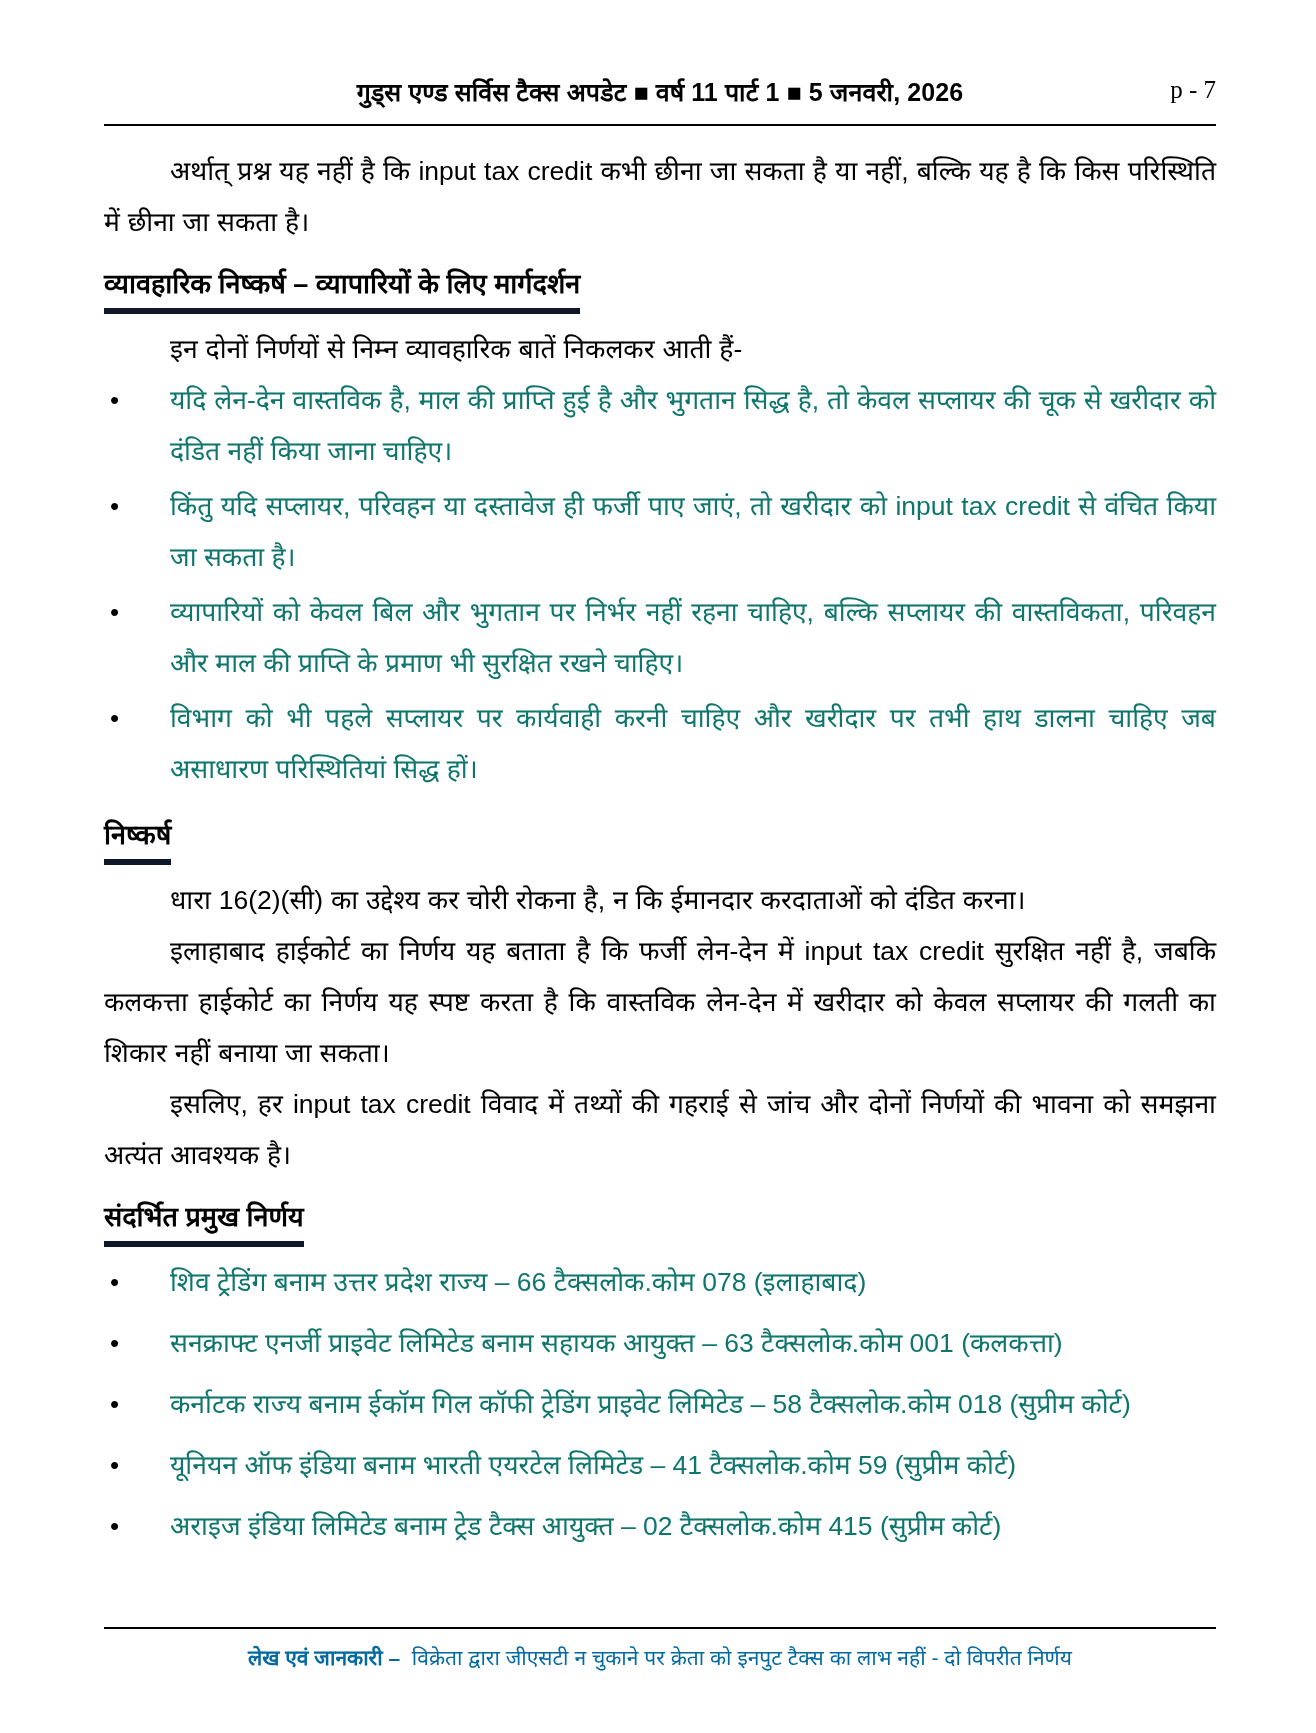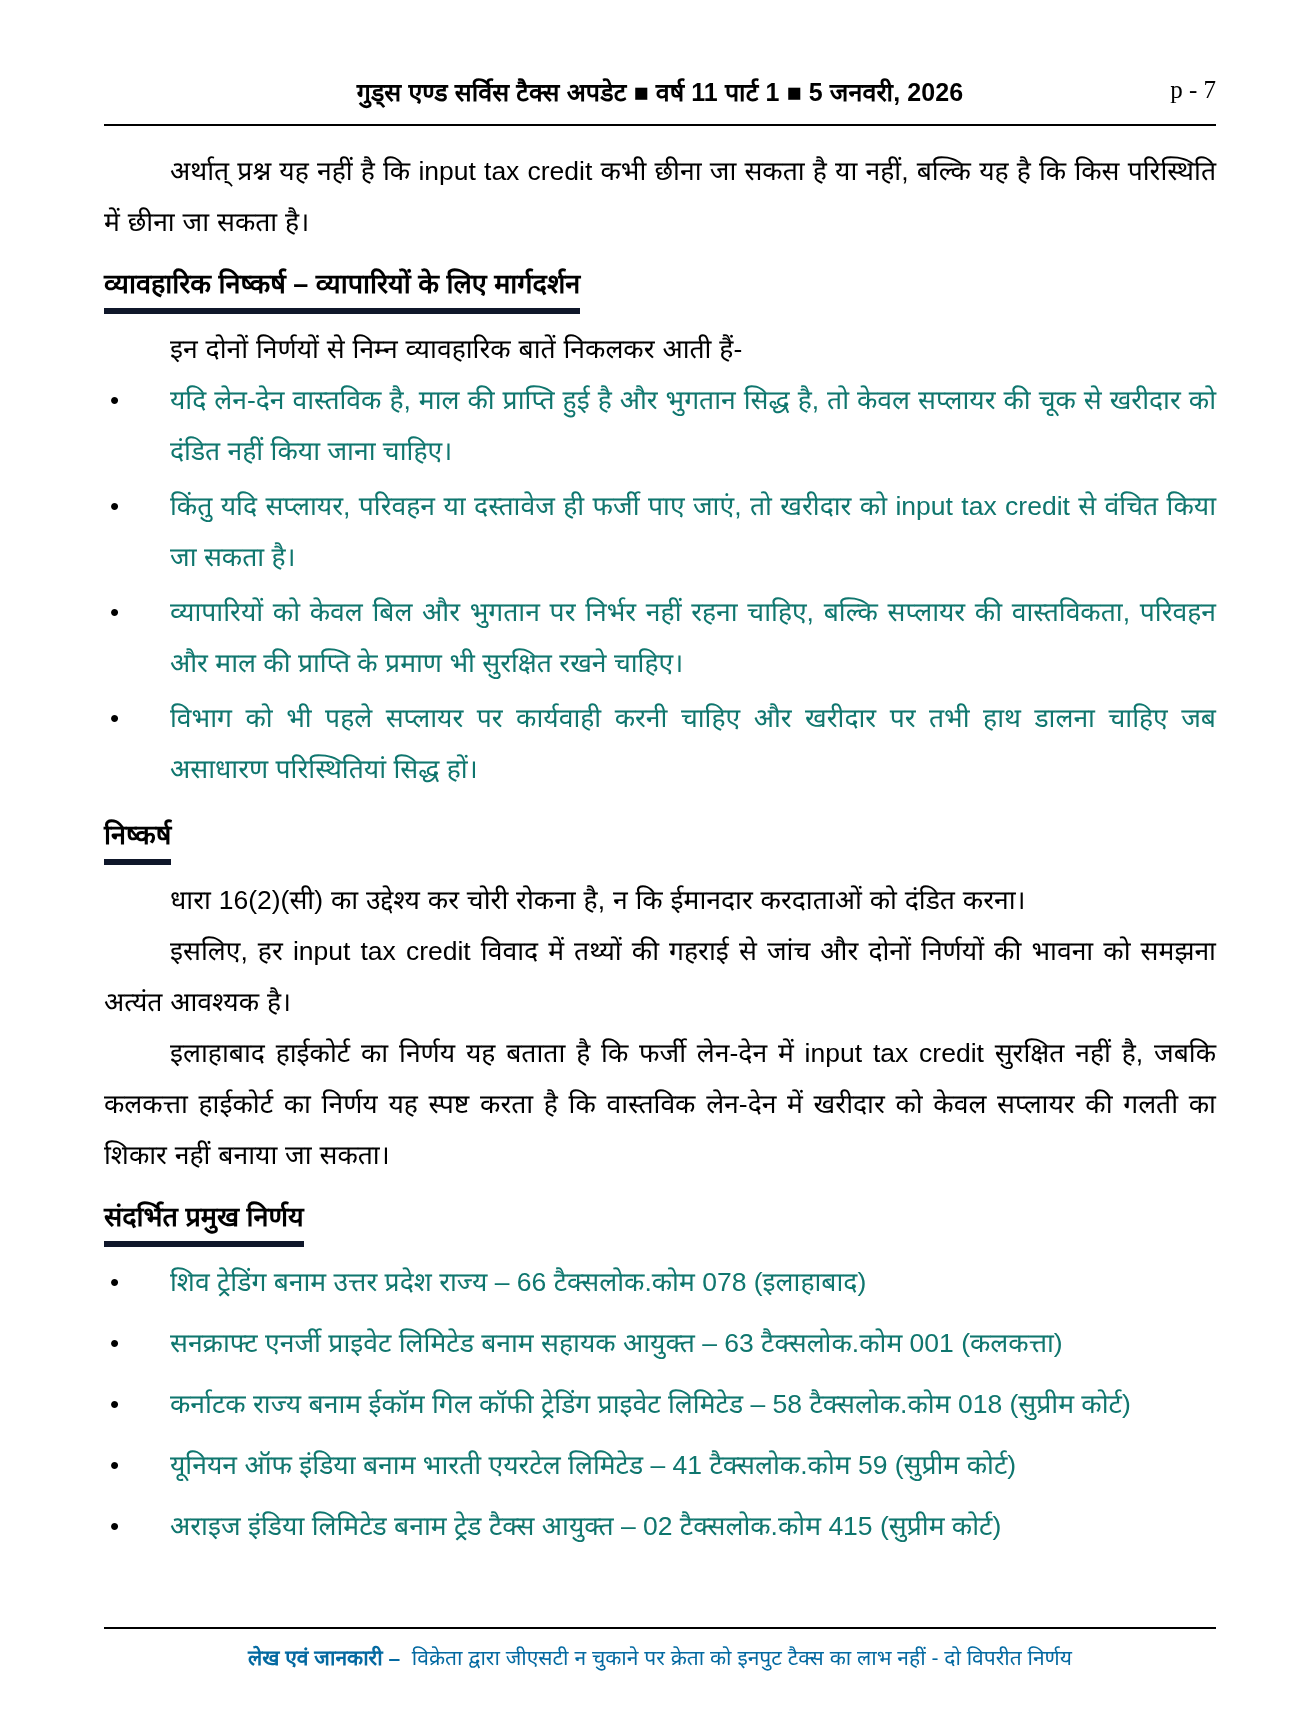--- a/index.html
+++ b/index.html
@@ -219,22 +219,22 @@
         <span class="bullet-mark">•</span>
         <span class="li-text">विभाग को भी पहले सप्लायर पर कार्यवाही करनी चाहिए और खरीदार पर तभी हाथ डालना चाहिए जब असाधारण परिस्थितियां सिद्ध हों।</span>
       </li>
     </ul>
 
     <div class="heading-wrap">
       <h2 class="heading">निष्कर्ष</h2>
     </div>
 
     <p class="para indent no-justify">धारा 16(2)(सी) का उद्देश्य कर चोरी रोकना है, न कि ईमानदार करदाताओं को दंडित करना।</p>
+    <p class="para indent">इलाहाबाद हाईकोर्ट का निर्णय यह बताता है कि फर्जी लेन-देन में input tax credit सुरक्षित नहीं है, जबकि कलकत्ता हाईकोर्ट का निर्णय यह स्पष्ट करता है कि वास्तविक लेन-देन में खरीदार को केवल सप्लायर की गलती का शिकार नहीं बनाया जा सकता।</p>
     <p class="para indent">इसलिए, हर input tax credit विवाद में तथ्यों की गहराई से जांच और दोनों निर्णयों की भावना को समझना अत्यंत आवश्यक है।</p>
-    <p class="para indent">इलाहाबाद हाईकोर्ट का निर्णय यह बताता है कि फर्जी लेन-देन में input tax credit सुरक्षित नहीं है, जबकि कलकत्ता हाईकोर्ट का निर्णय यह स्पष्ट करता है कि वास्तविक लेन-देन में खरीदार को केवल सप्लायर की गलती का शिकार नहीं बनाया जा सकता।</p>
 
     <div class="heading-wrap">
       <h2 class="heading">संदर्भित प्रमुख निर्णय</h2>
     </div>
 
     <ul class="bullets citations">
       <li>
         <span class="bullet-mark">•</span>
         <span class="li-text">शिव ट्रेडिंग बनाम उत्तर प्रदेश राज्य – 66 टैक्सलोक.कोम 078 (इलाहाबाद)</span>
       </li>

